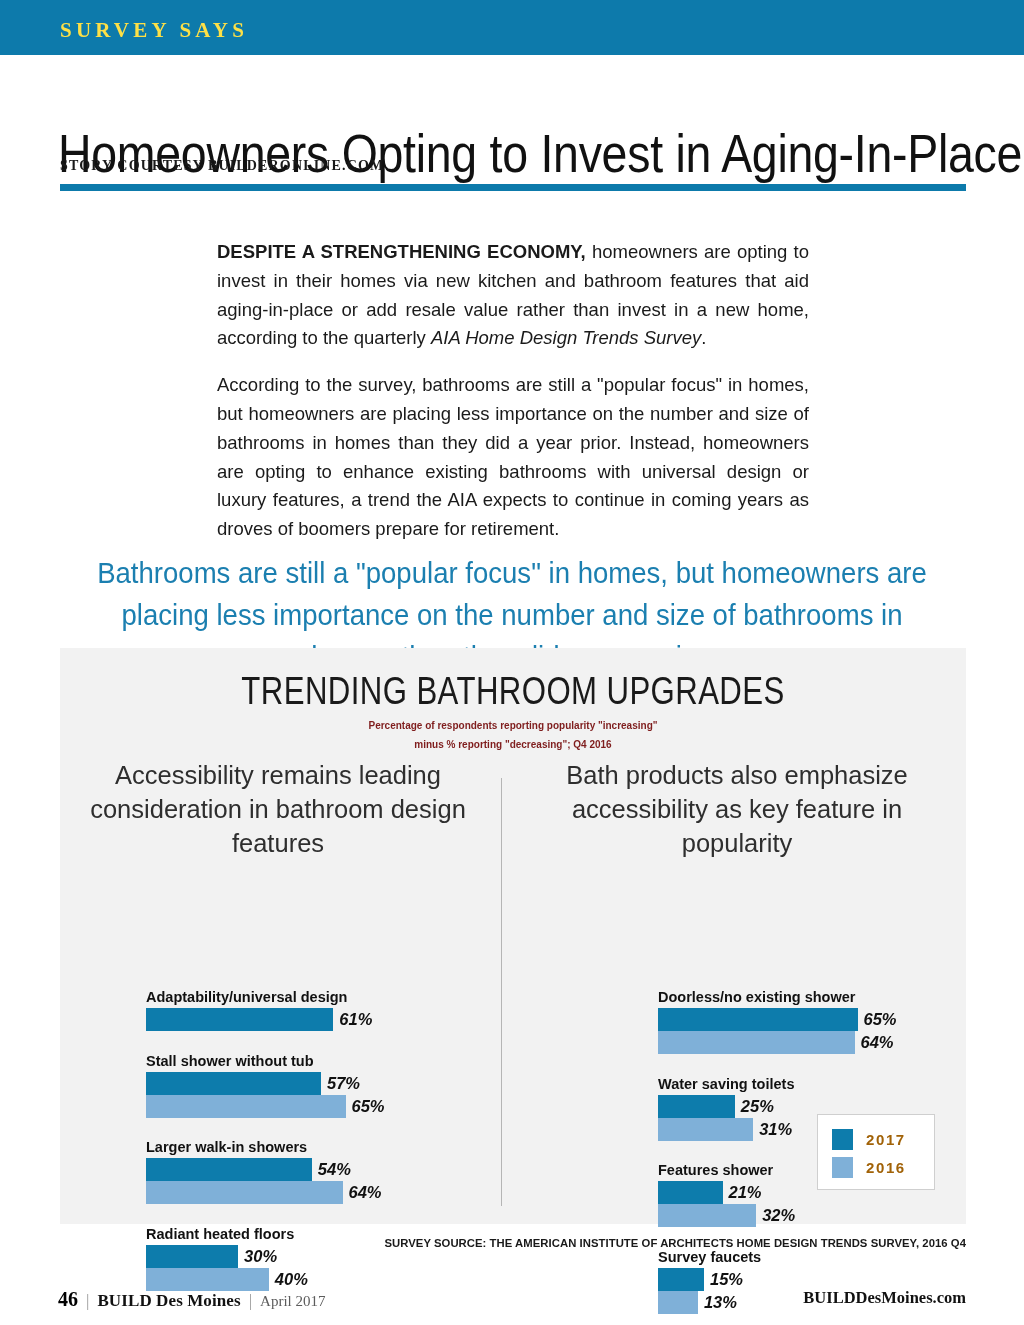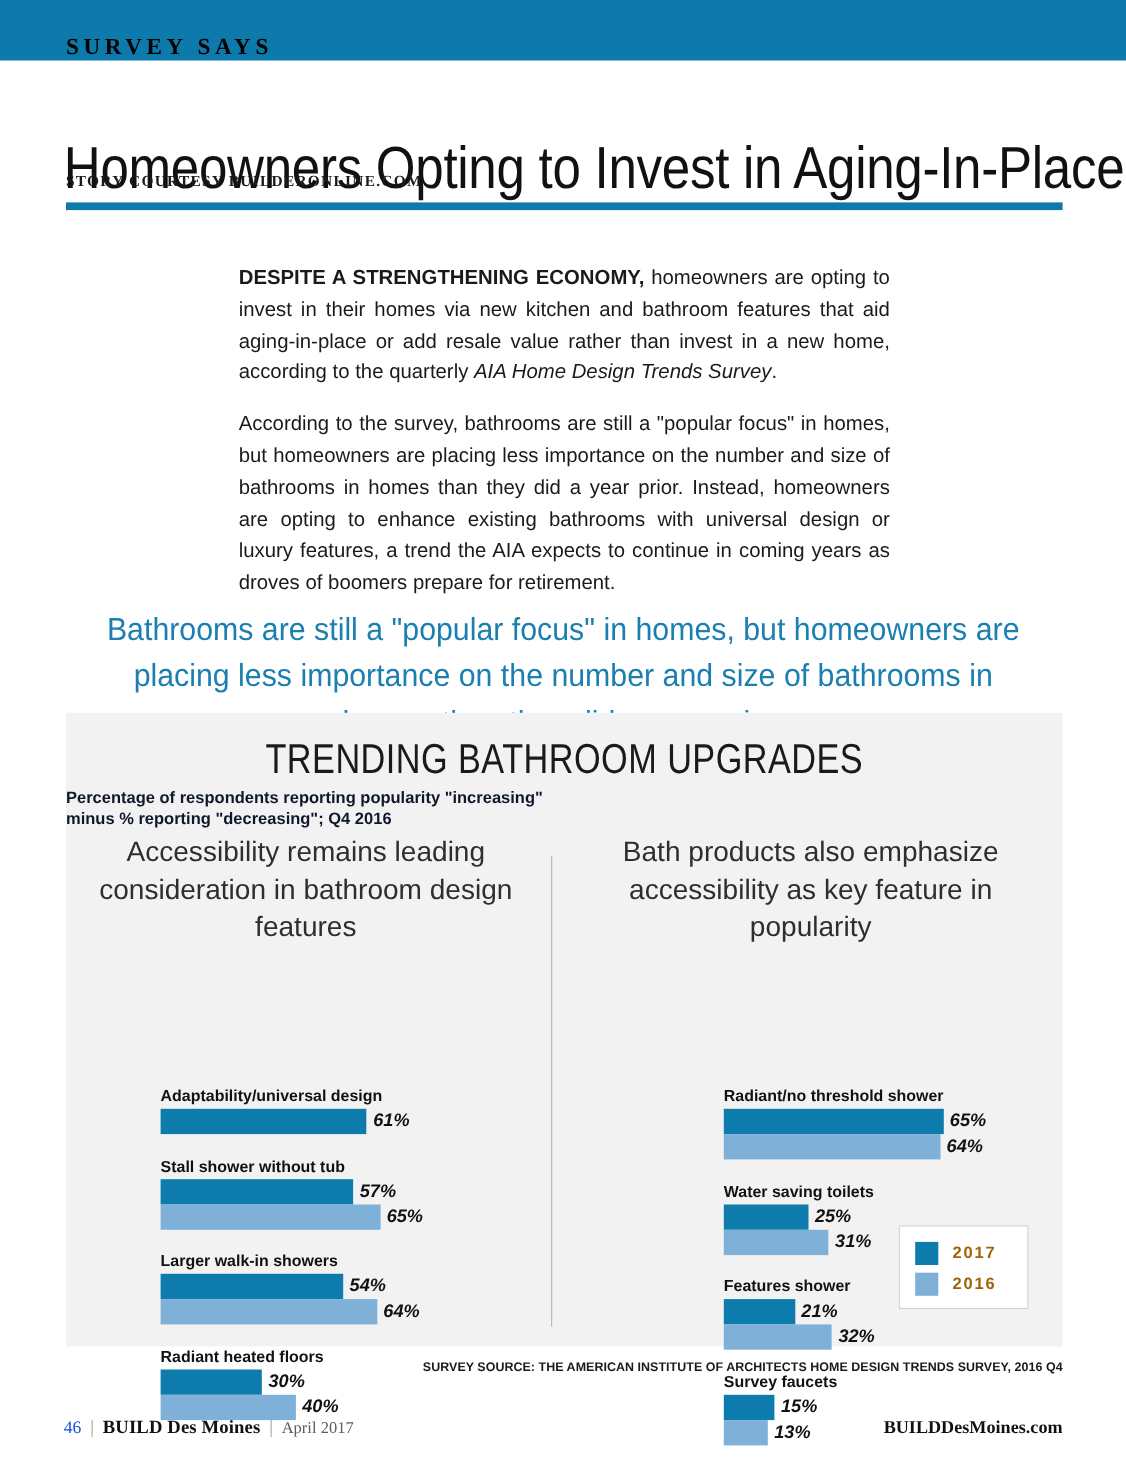--- a/index.html
+++ b/index.html
@@ -17,26 +17,25 @@
   
   .topband {
     position: absolute;
     left: 0; top: 0;
     width: 1024px; height: 55px;
     background: #0d7aab;
   }
   .topband-label {
     position: absolute;
     left: 60px; top: 18px;
-    color: #000000;
+    color: #fde047;
     font-family: "Liberation Serif", serif;
     font-weight: bold;
     font-size: 21px;
     letter-spacing: 4.2px;
-    margin-top: 12px;
   }
 
   
   .headline {
     position: absolute;
     left: 58px; top: 88px;
     width: 920px;
     font-family: "Liberation Sans Narrow", "Liberation Sans", sans-serif;
     font-weight: 400;
     font-size: 54px;
@@ -111,25 +110,26 @@
     line-height: 38px;
     letter-spacing: 0.5px;
     color: #1a1a1a;
     transform: scaleX(0.82);
     transform-origin: center top;
   }
   .chart-sub {
     position: absolute;
     left: 0; top: 68px;
     width: 906px;
-    font-family: "Liberation Sans Narrow", "Liberation Sans", sans-serif;
-    font-weight: bold;
-    font-size: 15px;
+    text-align: center;
+    font-family: "Liberation Sans Narrow", "Liberation Sans", sans-serif;
+    font-weight: bold;
+    font-size: 10px;
     line-height: 19px;
-    color: #0f172a;
+    color: #7f1d1d;
   }
   .divider-v {
     position: absolute;
     left: 441px; top: 130px;
     width: 1px; height: 428px;
     background: #b5b5b5;
   }
 
   .col {
     position: absolute;
@@ -228,23 +228,23 @@
 
   
   .footer-left {
     position: absolute;
     left: 58px; top: 1288px;
     display: flex;
     align-items: baseline;
     font-family: "Liberation Serif", serif;
   }
   .footer-pageno {
-    font-weight: normal;
-    font-size: 16px;
-    color: #1d4ed8;
+    font-weight: bold;
+    font-size: 20px;
+    color: #000000;
   }
   .footer-sep {
     color: #9a9a9a;
     font-size: 17px;
     margin: 0 8px;
   }
   .footer-mag {
     font-weight: bold;
     font-size: 17px;
     letter-spacing: 0.1px;
@@ -340,21 +340,21 @@
       </div>
 
     </div>
   </div>
 
   <div class="col right">
     <div class="col-heading">Bath products also emphasize accessibility as key feature in popularity</div>
     <div class="groups">
 
       <div class="bargroup">
-        <div class="bar-label">Radiant/no threshold shower</div>
+        <div class="bar-label">Doorless/no existing shower</div>
         <div class="bar-row">
           <div class="bar y2017" style="width: 199.5px;"></div>
           <div class="bar-value">65%</div>
         </div>
         <div class="bar-row">
           <div class="bar y2016" style="width: 196.5px;"></div>
           <div class="bar-value">64%</div>
         </div>
       </div>
 

